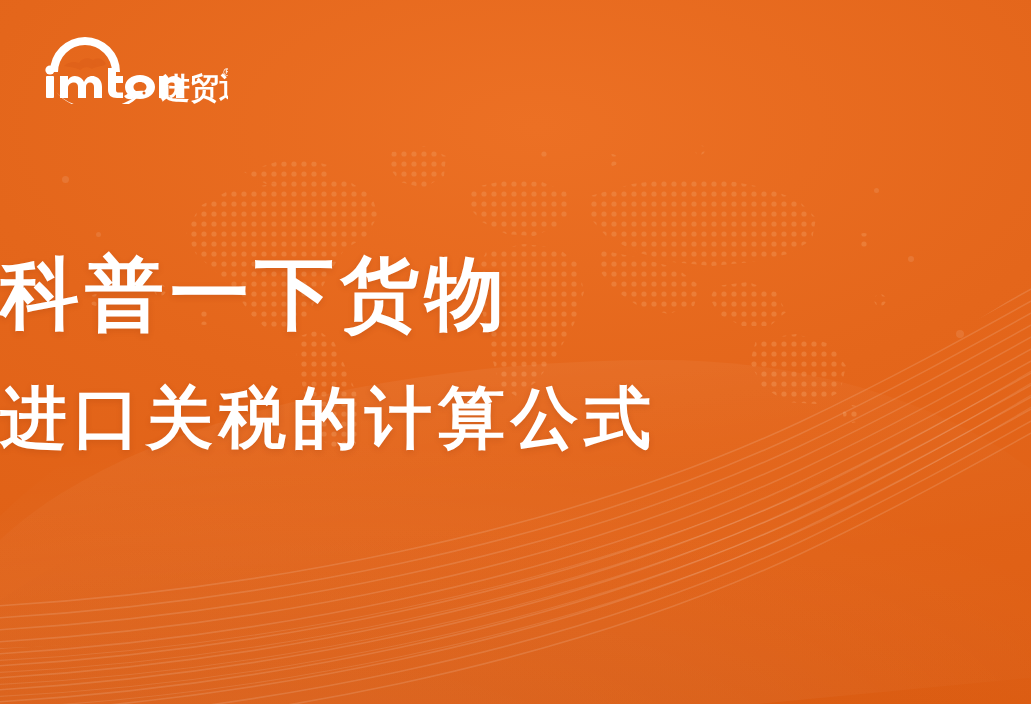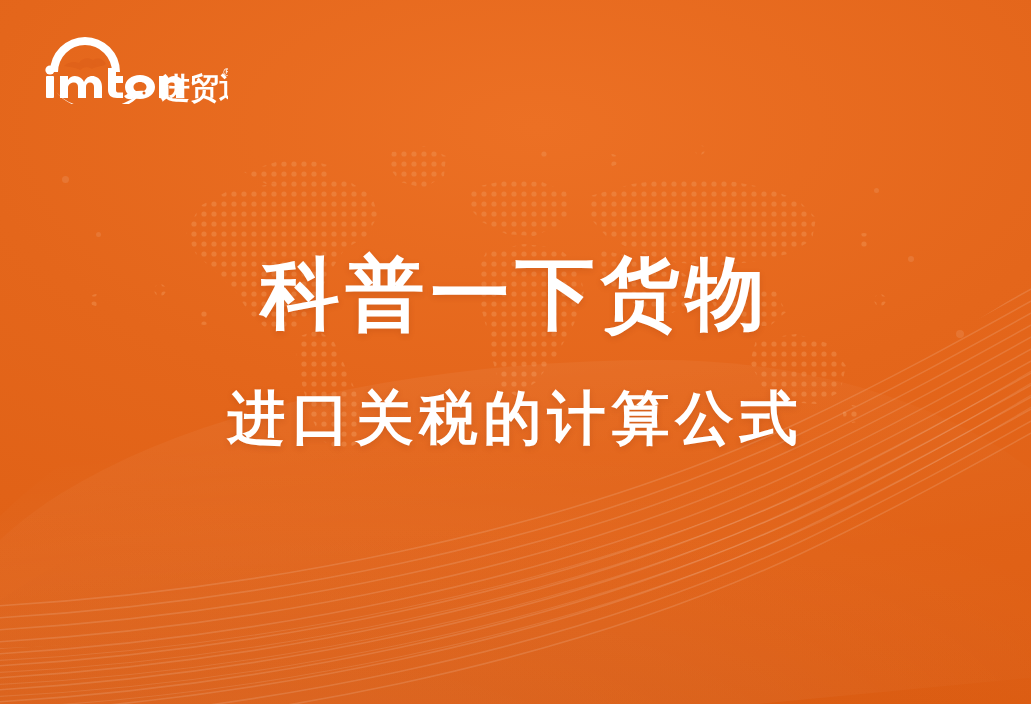--- a/index.html
+++ b/index.html
@@ -70,35 +70,35 @@
     left:38px; top:26px;
     width:190px; height:78px;
   }
   #logo svg { display:block; }
 
   
   #headline {
     position:absolute;
     left:0; top:232px;
     width:1031px;
-    text-align:center;
+    text-align:left;
     pointer-events:none;
   }
   .hl-line {
     display:block;
     color:#ffffff;
     font-family:"DejaVu Sans", "Liberation Sans", sans-serif;
     font-weight:bold;
     font-size:79px;
     line-height:124px;
     letter-spacing:6px;
     text-shadow:0 2px 6px rgba(120,40,0,0.16);
     white-space:nowrap;
   }
-  .hl-line.line2 { font-size:58px; }
+  .hl-line.line2 { font-size:67px; }
 
   
   .speck {
     position:absolute;
     border-radius:50%;
     background:rgba(255,255,255,0.10);
     pointer-events:none;
   }
 </style>
 </head>

